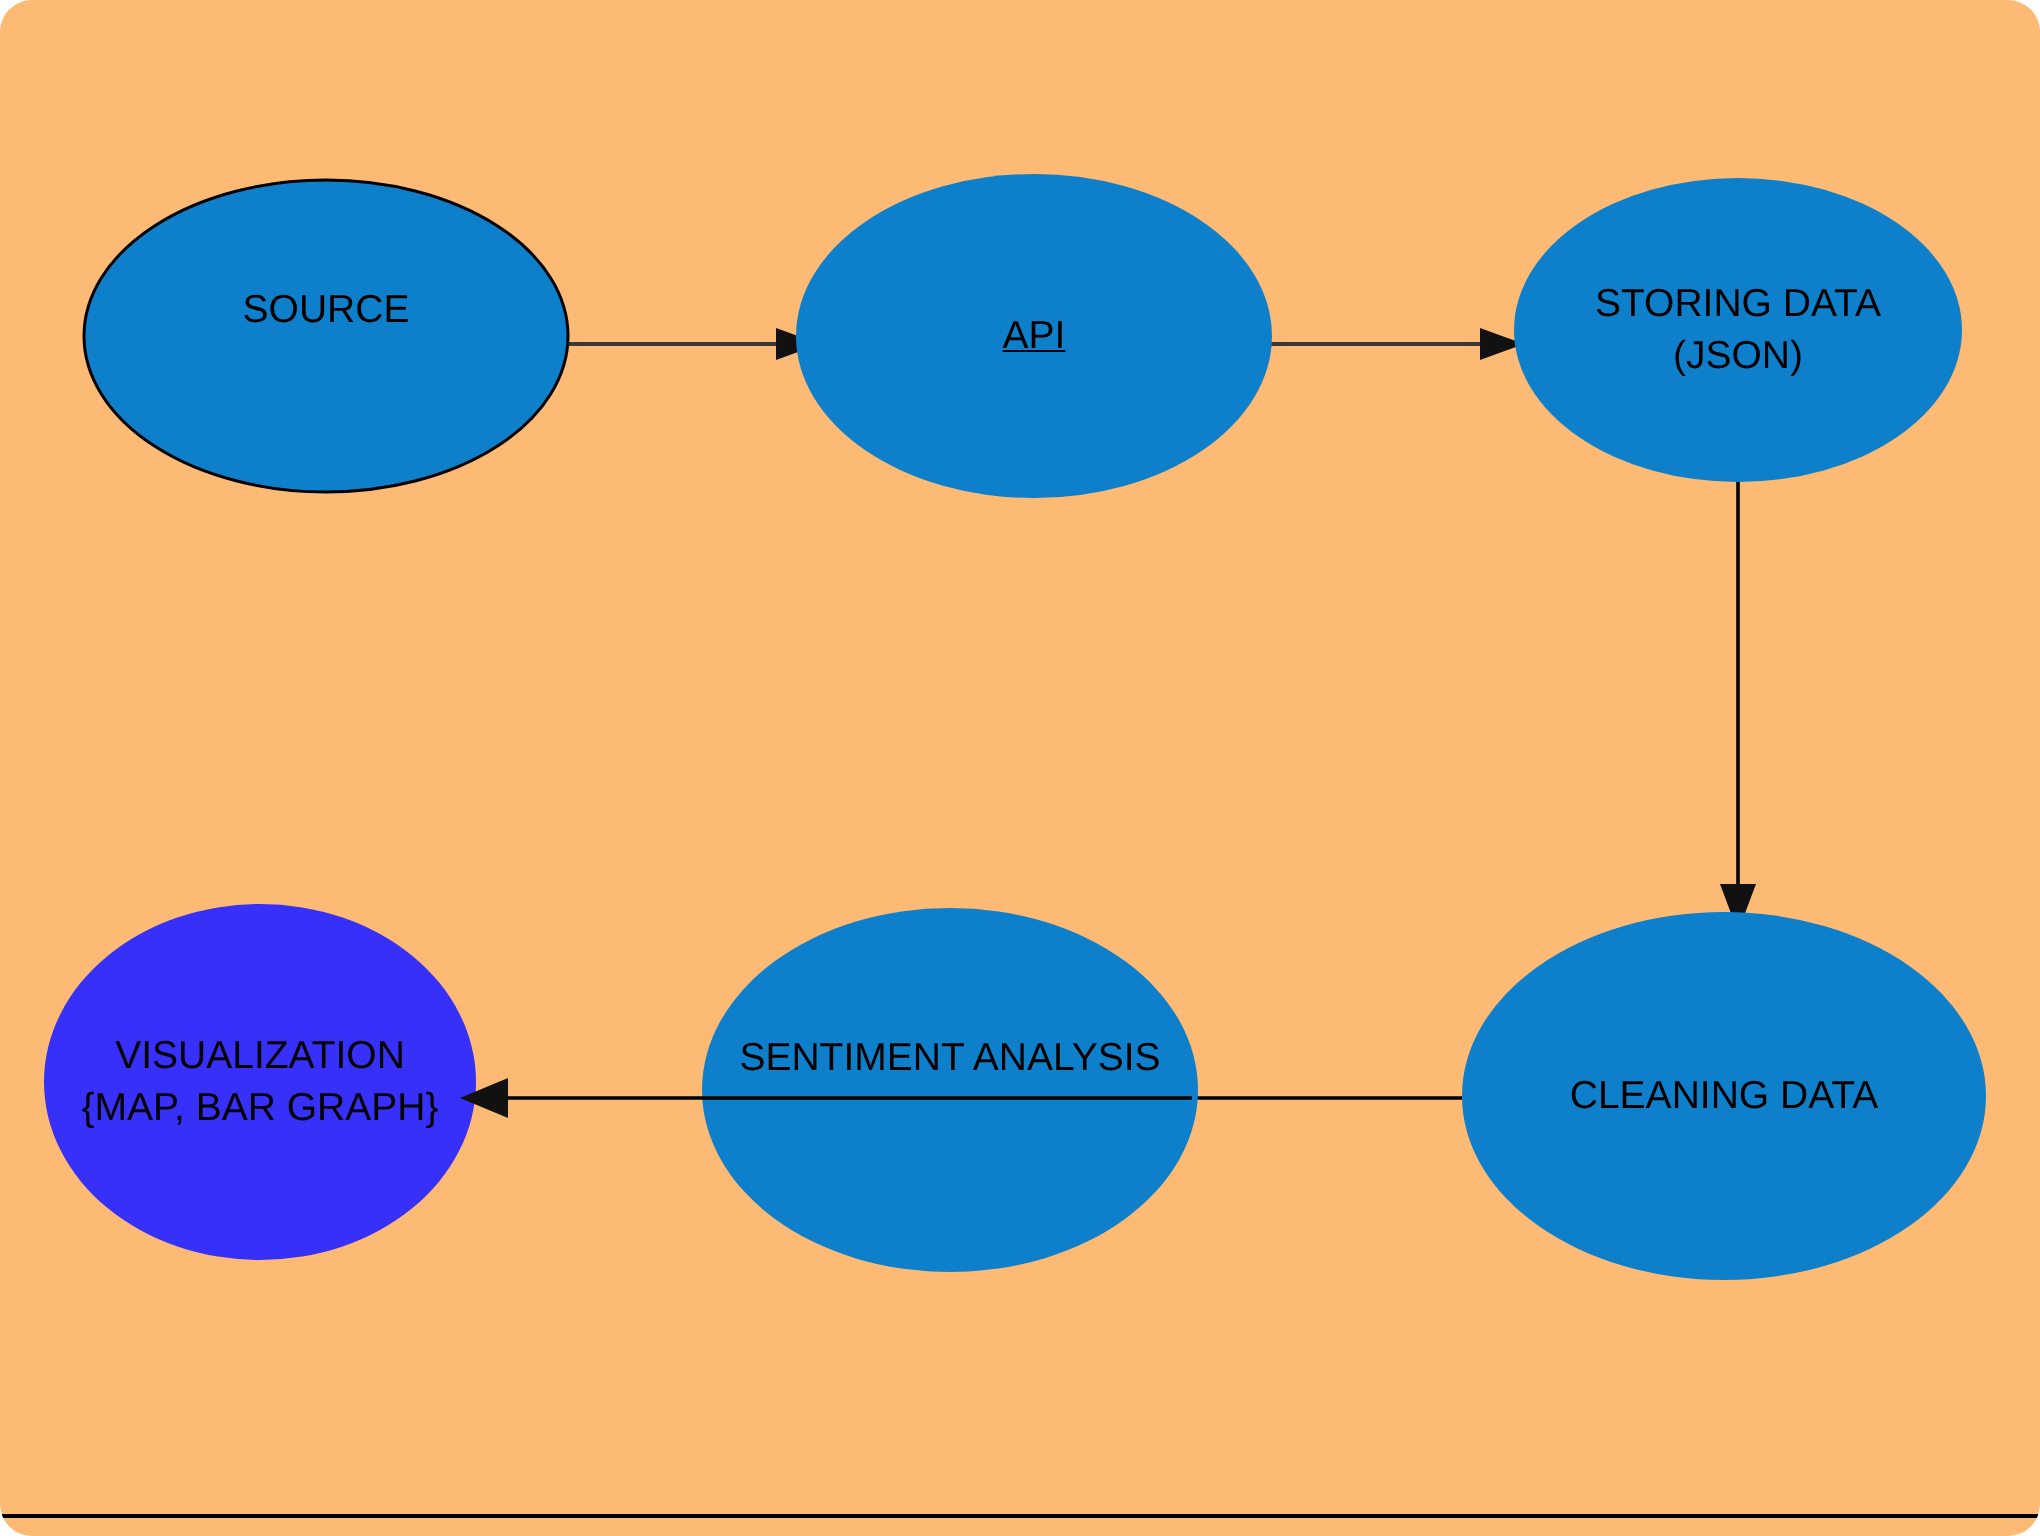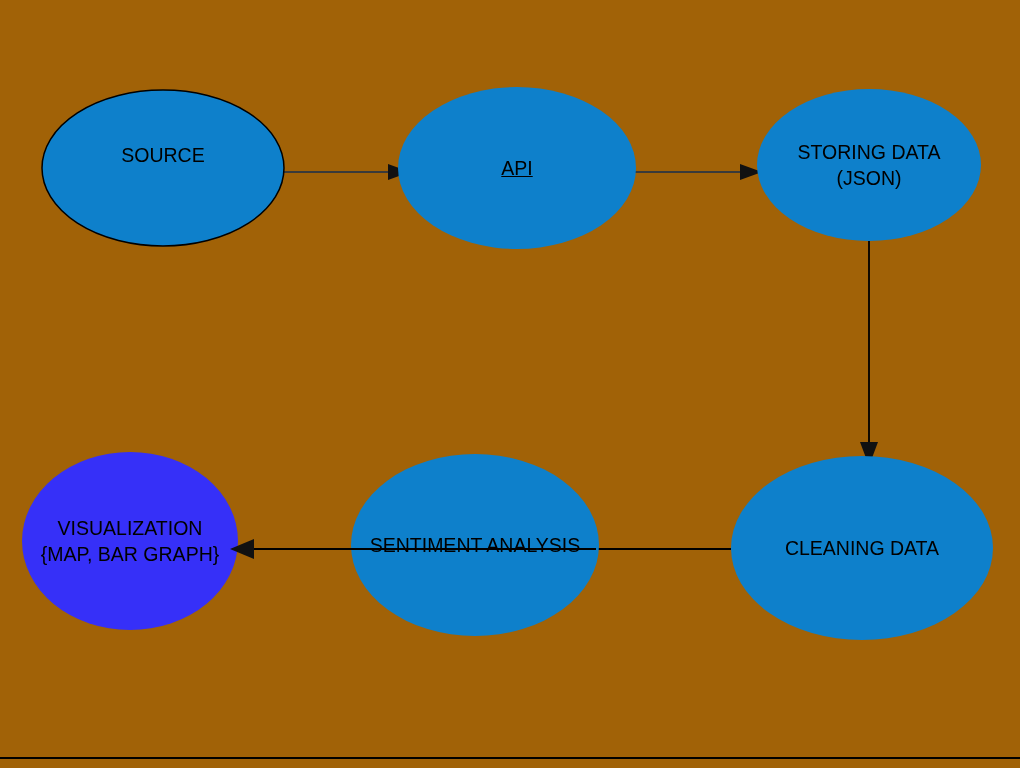--- a/index.html
+++ b/index.html
@@ -8,22 +8,23 @@
     padding: 0;
     background: #ffffff;
   }
   body {
     font-family: "Liberation Sans", sans-serif;
   }
   #canvas {
     position: relative;
     width: 1020px;
     height: 768px;
-    background: #a16207;
+    background: #fdba74;
     overflow: hidden;
+    border-radius: 16px;
   }
   #diagram-svg {
     position: absolute;
     left: 0;
     top: 0;
     width: 1020px;
     height: 768px;
   }
   .node-label {
     position: absolute;
@@ -92,21 +93,21 @@
 
   <div class="node-label" style="left:709px; top:139px; width:320px;">
     <div>STORING DATA</div>
     <div>(JSON)</div>
   </div>
 
   <div class="node-label" style="left:702px; top:535px; width:320px;">
     <div>CLEANING DATA</div>
   </div>
 
-  <div class="node-label" style="left:315px; top:532px; width:320px;">
+  <div class="node-label" style="left:315px; top:516px; width:320px;">
     <div>SENTIMENT ANALYSIS</div>
   </div>
 
   <div class="node-label" style="left:-30px; top:515px; width:320px;">
     <div>VISUALIZATION</div>
     <div>{MAP, BAR GRAPH}</div>
   </div>
 
 </div>
 

